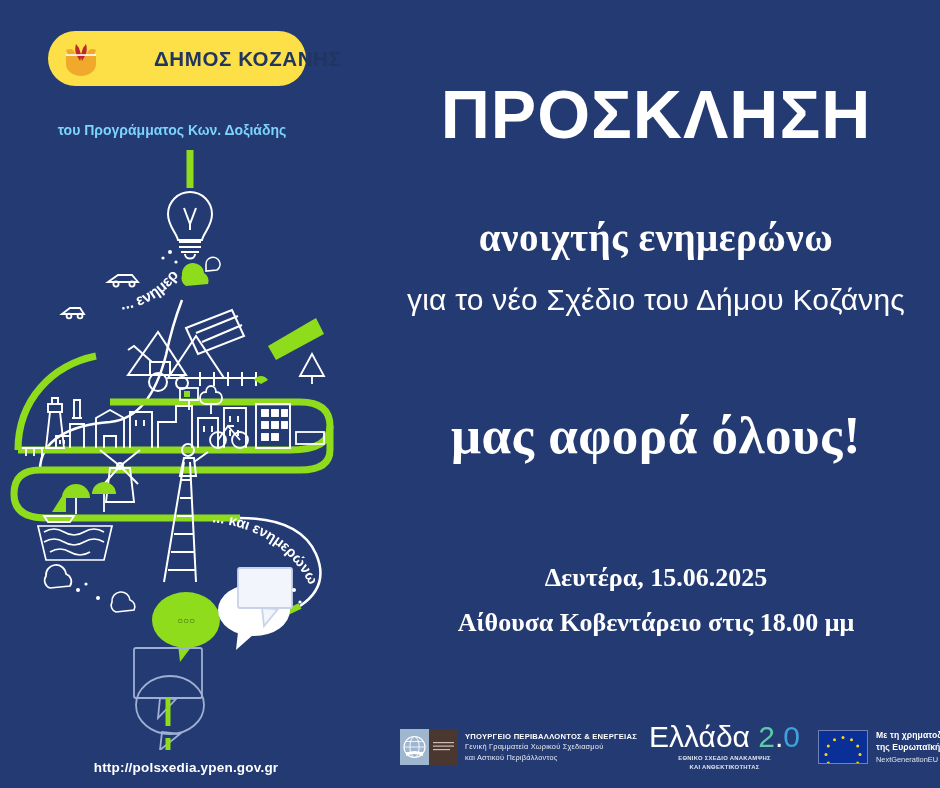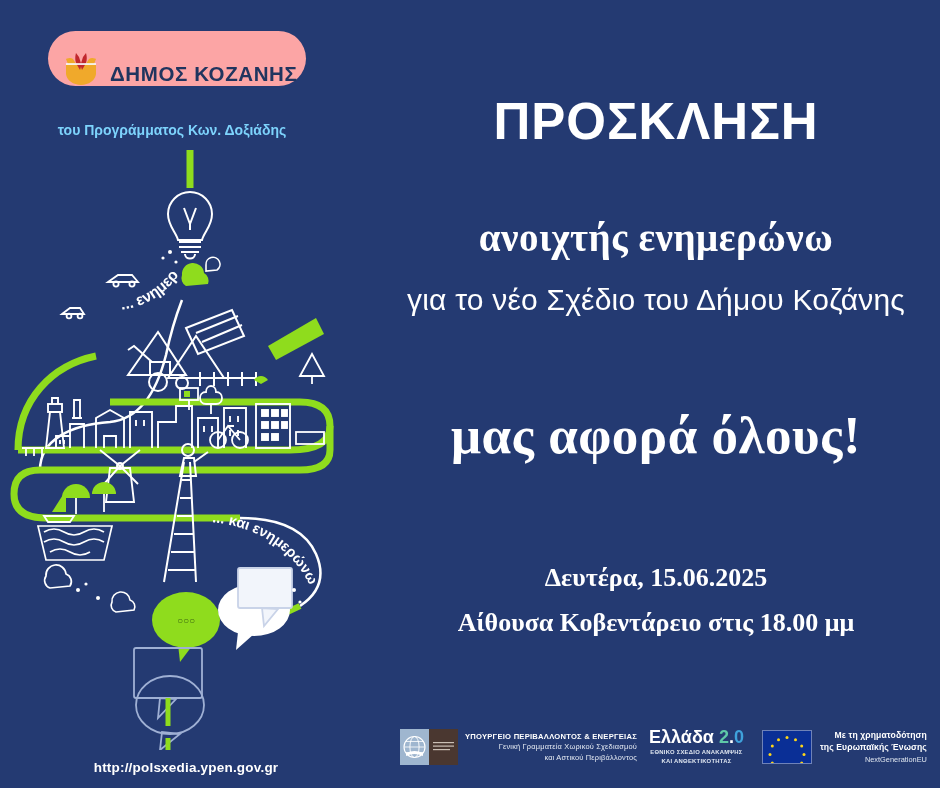--- a/index.html
+++ b/index.html
@@ -23,26 +23,27 @@
     position: absolute;
     left: 0; top: 0;
     width: 372px; height: 788px;
   }
 
   
   #logo-pill {
     position: absolute;
     left: 48px; top: 31px;
     width: 258px; height: 55px;
-    background: #fca5a5;
+    background: #fde047;
     border-radius: 28px;
     display: flex;
-    align-items: flex-end;
+    align-items: center;
     padding-left: 16px;
     box-sizing: border-box;
+    gap: 44px;
   }
   #logo-mark { width: 34px; height: 36px; flex: 0 0 auto; }
   #logo-text {
     margin-left: 12px;
     font-size: 20.5px;
     font-weight: bold;
     letter-spacing: 0.6px;
     color: #20355f;
     white-space: nowrap;
   }
@@ -86,22 +87,22 @@
 
   
   #right-col {
     position: absolute;
     left: 372px; top: 0;
     width: 568px; height: 700px;
   }
   .rtext { width: 100%; text-align: center; position: absolute; }
 
   #headline {
-    top: 96px;
-    font-size: 51px;
+    top: 80px;
+    font-size: 68px;
     font-weight: bold;
     letter-spacing: 1px;
     line-height: 1;
   }
   #sub1 {
     top: 215px;
     font-family: "Liberation Serif", serif;
     font-weight: bold;
     font-size: 39px;
     letter-spacing: 0.5px;
@@ -133,21 +134,21 @@
   }
 
   
   #footer-strip {
     position: absolute;
     left: 400px; top: 718px;
     width: 510px; height: 58px;
     display: flex;
     align-items: center;
   }
-  .flogo { display: flex; align-items: center; text-align: right; }
+  .flogo { display: flex; align-items: center; }
 
   #ypen-logo { margin-right: 12px; }
   #ypen-emblem {
     width: 58px; height: 36px;
     display: flex;
     flex: 0 0 auto;
   }
   #ypen-emblem .half-a { width: 29px; height: 36px; background: #9fb6cf; }
   #ypen-emblem .half-b { width: 29px; height: 36px; background: #4a3730; }
   #ypen-words { margin-left: 7px; }
@@ -155,21 +156,21 @@
     font-size: 7.6px; font-weight: bold; letter-spacing: 0.25px;
     color: #ffffff; white-space: nowrap; line-height: 1.45;
   }
   #ypen-t2, #ypen-t3 {
     font-size: 7.4px; letter-spacing: 0.2px;
     color: #e7ecf4; white-space: nowrap; line-height: 1.45;
   }
 
   #ellada-logo { margin-right: 10px; text-align: center; }
   #ellada-word {
-    font-size: 18px; font-weight: bold; letter-spacing: 0px;
+    font-size: 30px; font-weight: normal; letter-spacing: 0px;
     color: #ffffff; line-height: 1; white-space: nowrap;
   }
   #ellada-word .n2 { color: #5fc8a8; }
   #ellada-word .dot { color: #ffffff; }
   #ellada-word .n0 { color: #3fa2dc; }
   #ellada-s1, #ellada-s2 {
     font-size: 5.9px; font-weight: bold; letter-spacing: 0.25px;
     color: #dfe6f0; line-height: 1.5; white-space: nowrap;
   }
   #ellada-sub { margin-top: 2px; }

